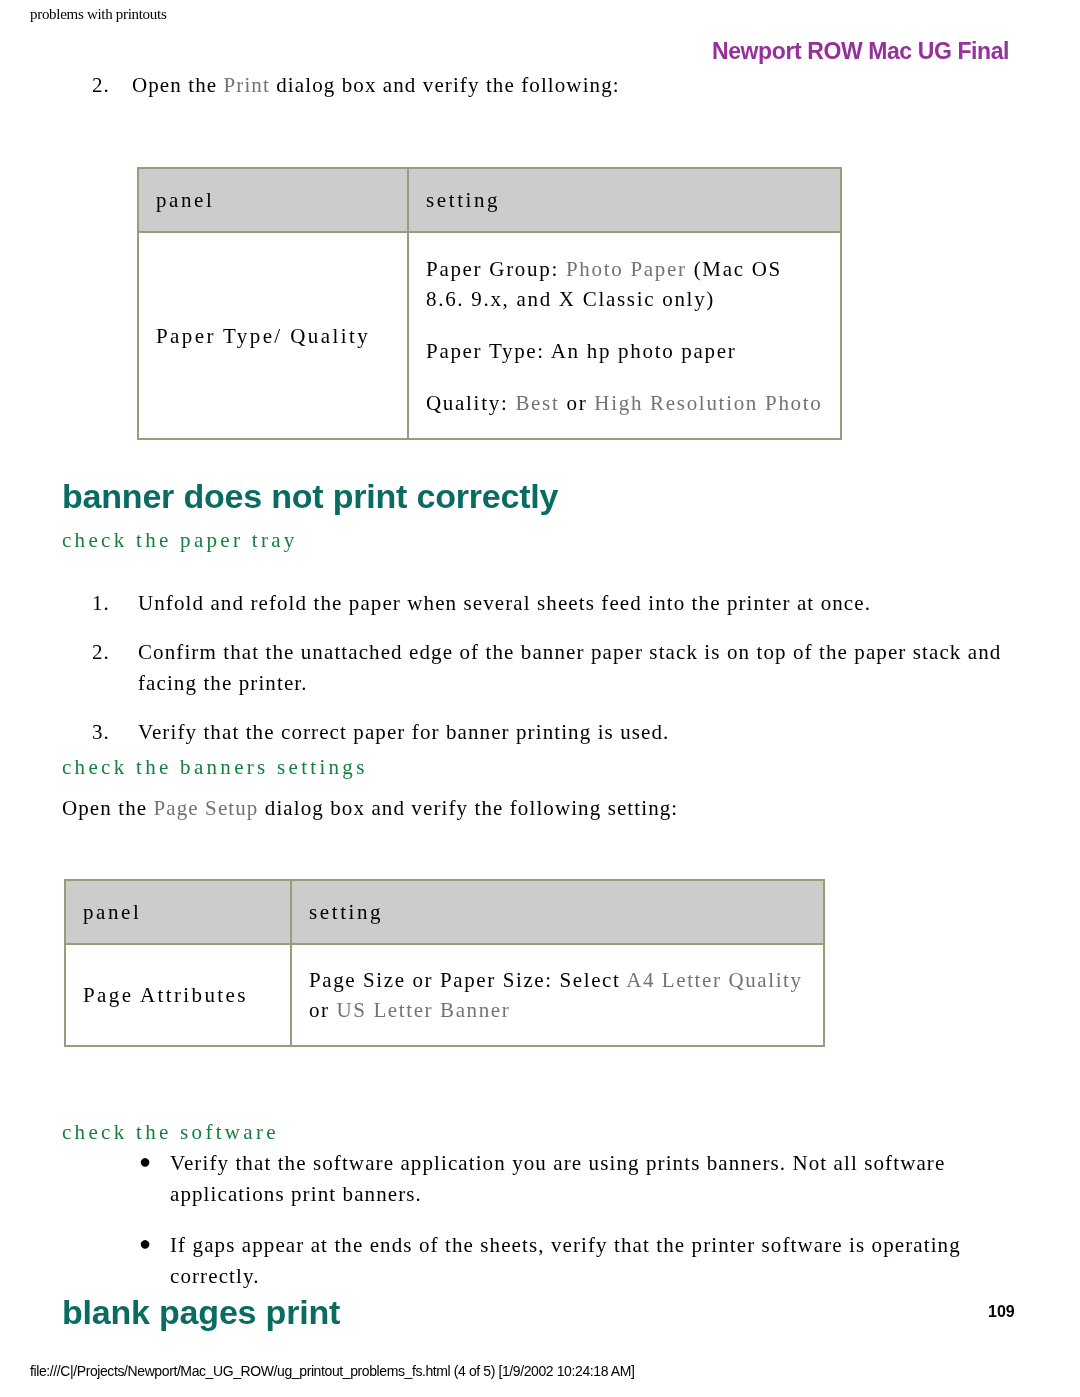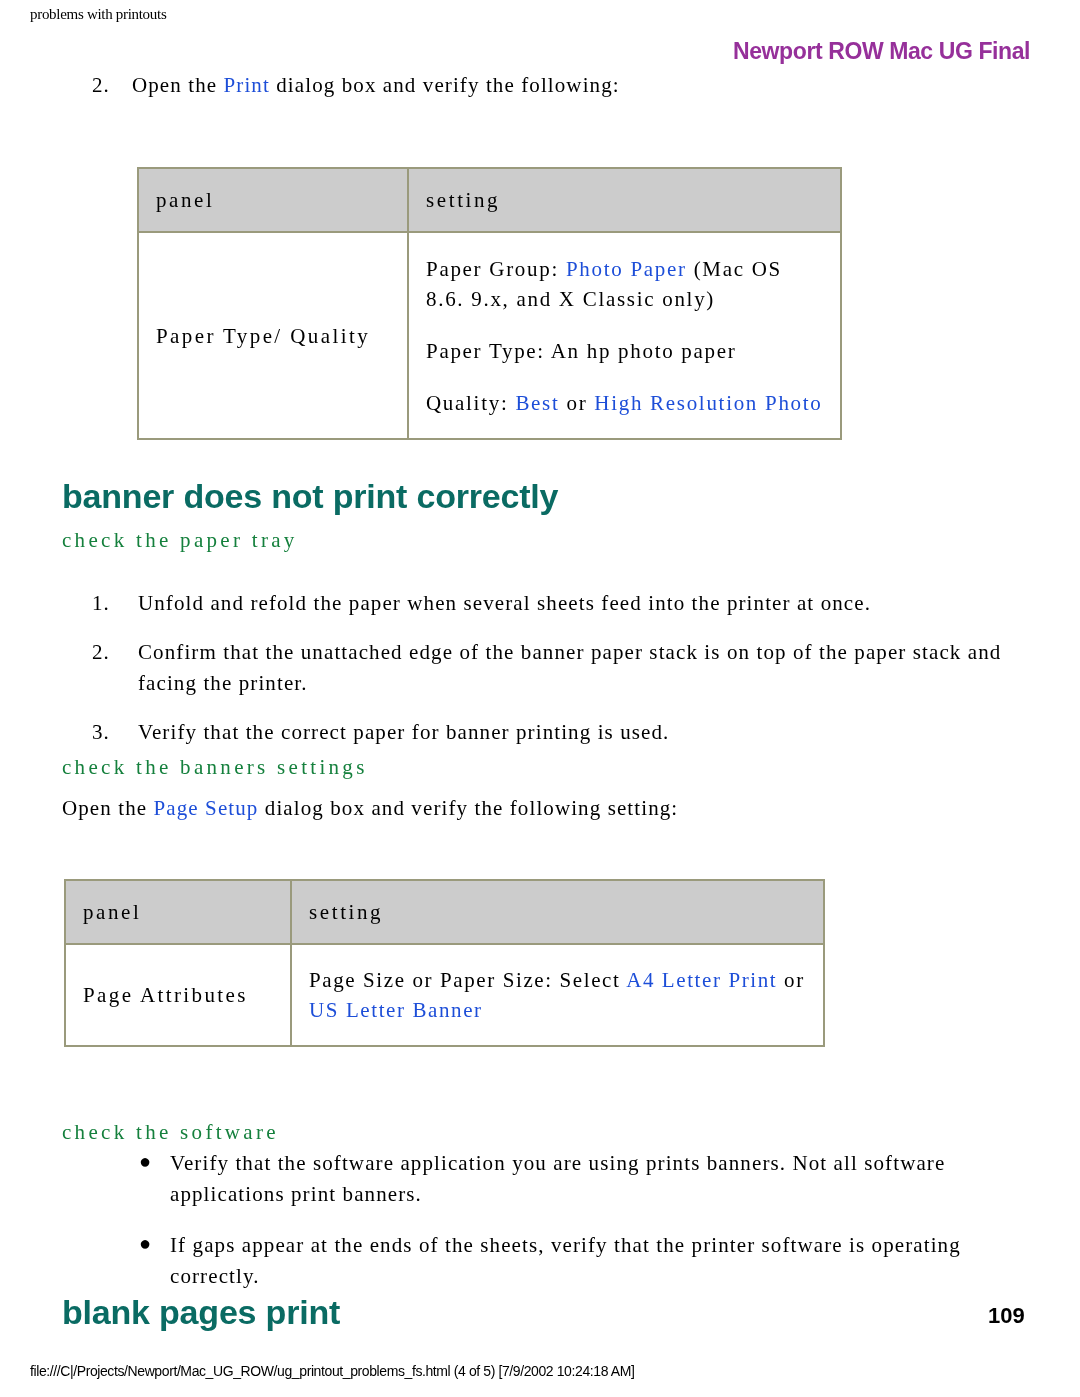--- a/index.html
+++ b/index.html
@@ -37,32 +37,31 @@
   .runhead-right {
     position: absolute;
     left: 712px;
     top: 38px;
     font-family: "Liberation Sans", sans-serif;
     font-size: 23px;
     font-weight: bold;
     letter-spacing: -0.4px;
     color: #96309a;
     white-space: nowrap;
-    margin-left: 21px;
   }
 
   
   .serif-body {
     font-family: "Liberation Serif", serif;
     font-size: 21px;
     letter-spacing: 1.1px;
     line-height: 31px;
     color: #000000;
   }
-  .red { color: #1d4ed8; margin-top: 28px; }
+  .red { color: #737373; margin-top: 28px; }
 
   
   .step-top {
     position: absolute;
     left: 92px;
     top: 70px;
     width: 880px;
   }
   .step-top .num {
     display: inline-block;
@@ -211,21 +210,21 @@
     font-size: 20px;
     line-height: 31px;
   }
 
   
   #pagenum {
     position: absolute;
     left: 988px;
     top: 1303px;
     font-family: "Liberation Sans", sans-serif;
-    font-size: 22px;
+    font-size: 16px;
     font-weight: bold;
     color: #000000;
   }
 
   
   #footer-path {
     position: absolute;
     left: 30px;
     top: 1363px;
     font-family: "Liberation Sans", sans-serif;
@@ -323,21 +322,21 @@
           </th>
         </tr>
       </thead>
       <tbody>
         <tr>
           <td class="panelcell">
             <div class="cellpad">Page Attributes</div>
           </td>
           <td class="settingcell">
             <div class="cellpad">
-              <span>Page Size or Paper Size: Select </span><span class="red">A4 Letter Print</span><span> or </span><span class="red">US Letter Banner</span>
+              <span>Page Size or Paper Size: Select </span><span class="red">A4 Letter Quality</span><span> or </span><span class="red">US Letter Banner</span>
             </div>
           </td>
         </tr>
       </tbody>
     </table>
   </div>
 
   <div class="subhead" id="sub-software">check the software</div>
 
   <div id="blist" class="serif-body">
@@ -346,15 +345,15 @@
     </div>
     <div class="li">
       <span class="dot">●</span><span>If gaps appear at the ends of the sheets, verify that the printer software is operating correctly.</span>
     </div>
   </div>
 
   <div class="head-green" id="head-blank">blank pages print</div>
 
   <div id="pagenum">109</div>
 
-  <div id="footer-path">file:///C|/Projects/Newport/Mac_UG_ROW/ug_printout_problems_fs.html (4 of 5) [7/9/2002 10:24:18 AM]</div>
+  <div id="footer-path">file:///C|/Projects/Newport/Mac_UG_ROW/ug_printout_problems_fs.html (4 of 5) [1/9/2002 10:24:18 AM]</div>
 
 </div>
 
 </body></html>

